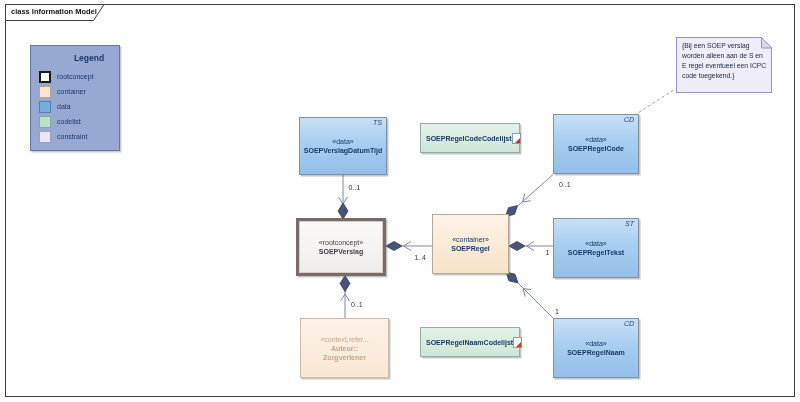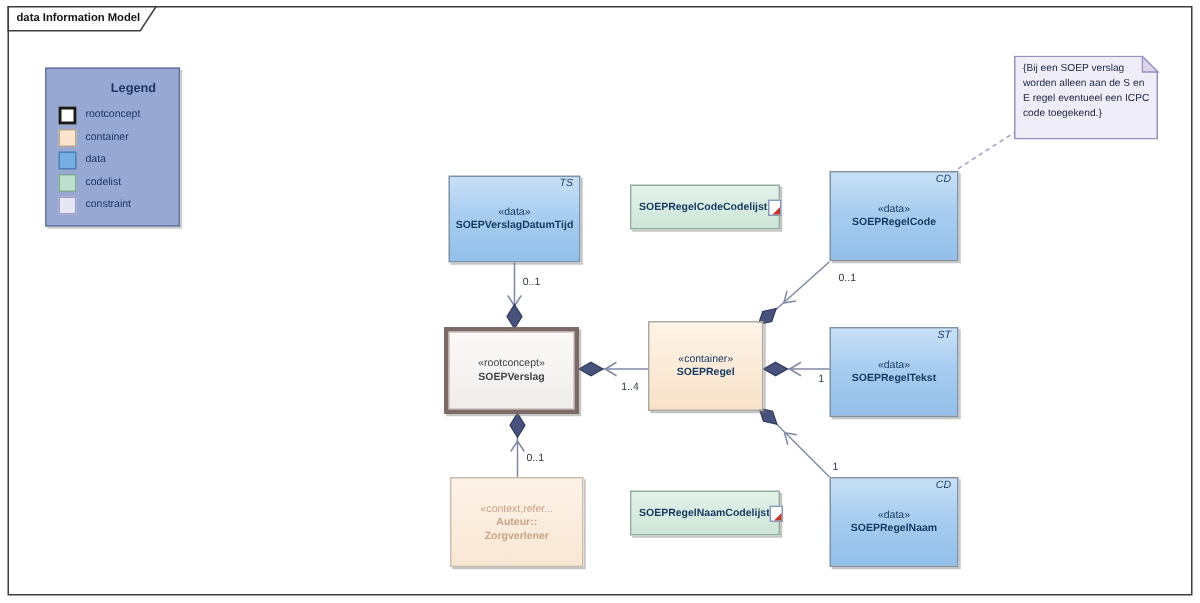--- a/index.html
+++ b/index.html
@@ -121,21 +121,21 @@
     </g>
 
     <text class="svgtext" x="348.5" y="190">0..1</text>
     <text class="svgtext" x="351" y="307">0..1</text>
     <text class="svgtext" x="420" y="260" text-anchor="middle">1..4</text>
     <text class="svgtext" x="559" y="187">0..1</text>
     <text class="svgtext" x="545.5" y="254.5">1</text>
     <text class="svgtext" x="555" y="313.5">1</text>
   </svg>
 
-  <div class="tab-label">data Information Model</div>
+  <div class="tab-label">class Information Model</div>
 
   <div class="legend">
     <div class="legend-title">Legend</div>
     <div class="legend-items">
       <div class="legend-row">
         <span class="swatch sw-rootconcept"></span>
         <span class="legend-label">rootconcept</span>
       </div>
       <div class="legend-row">
         <span class="swatch sw-container"></span>

